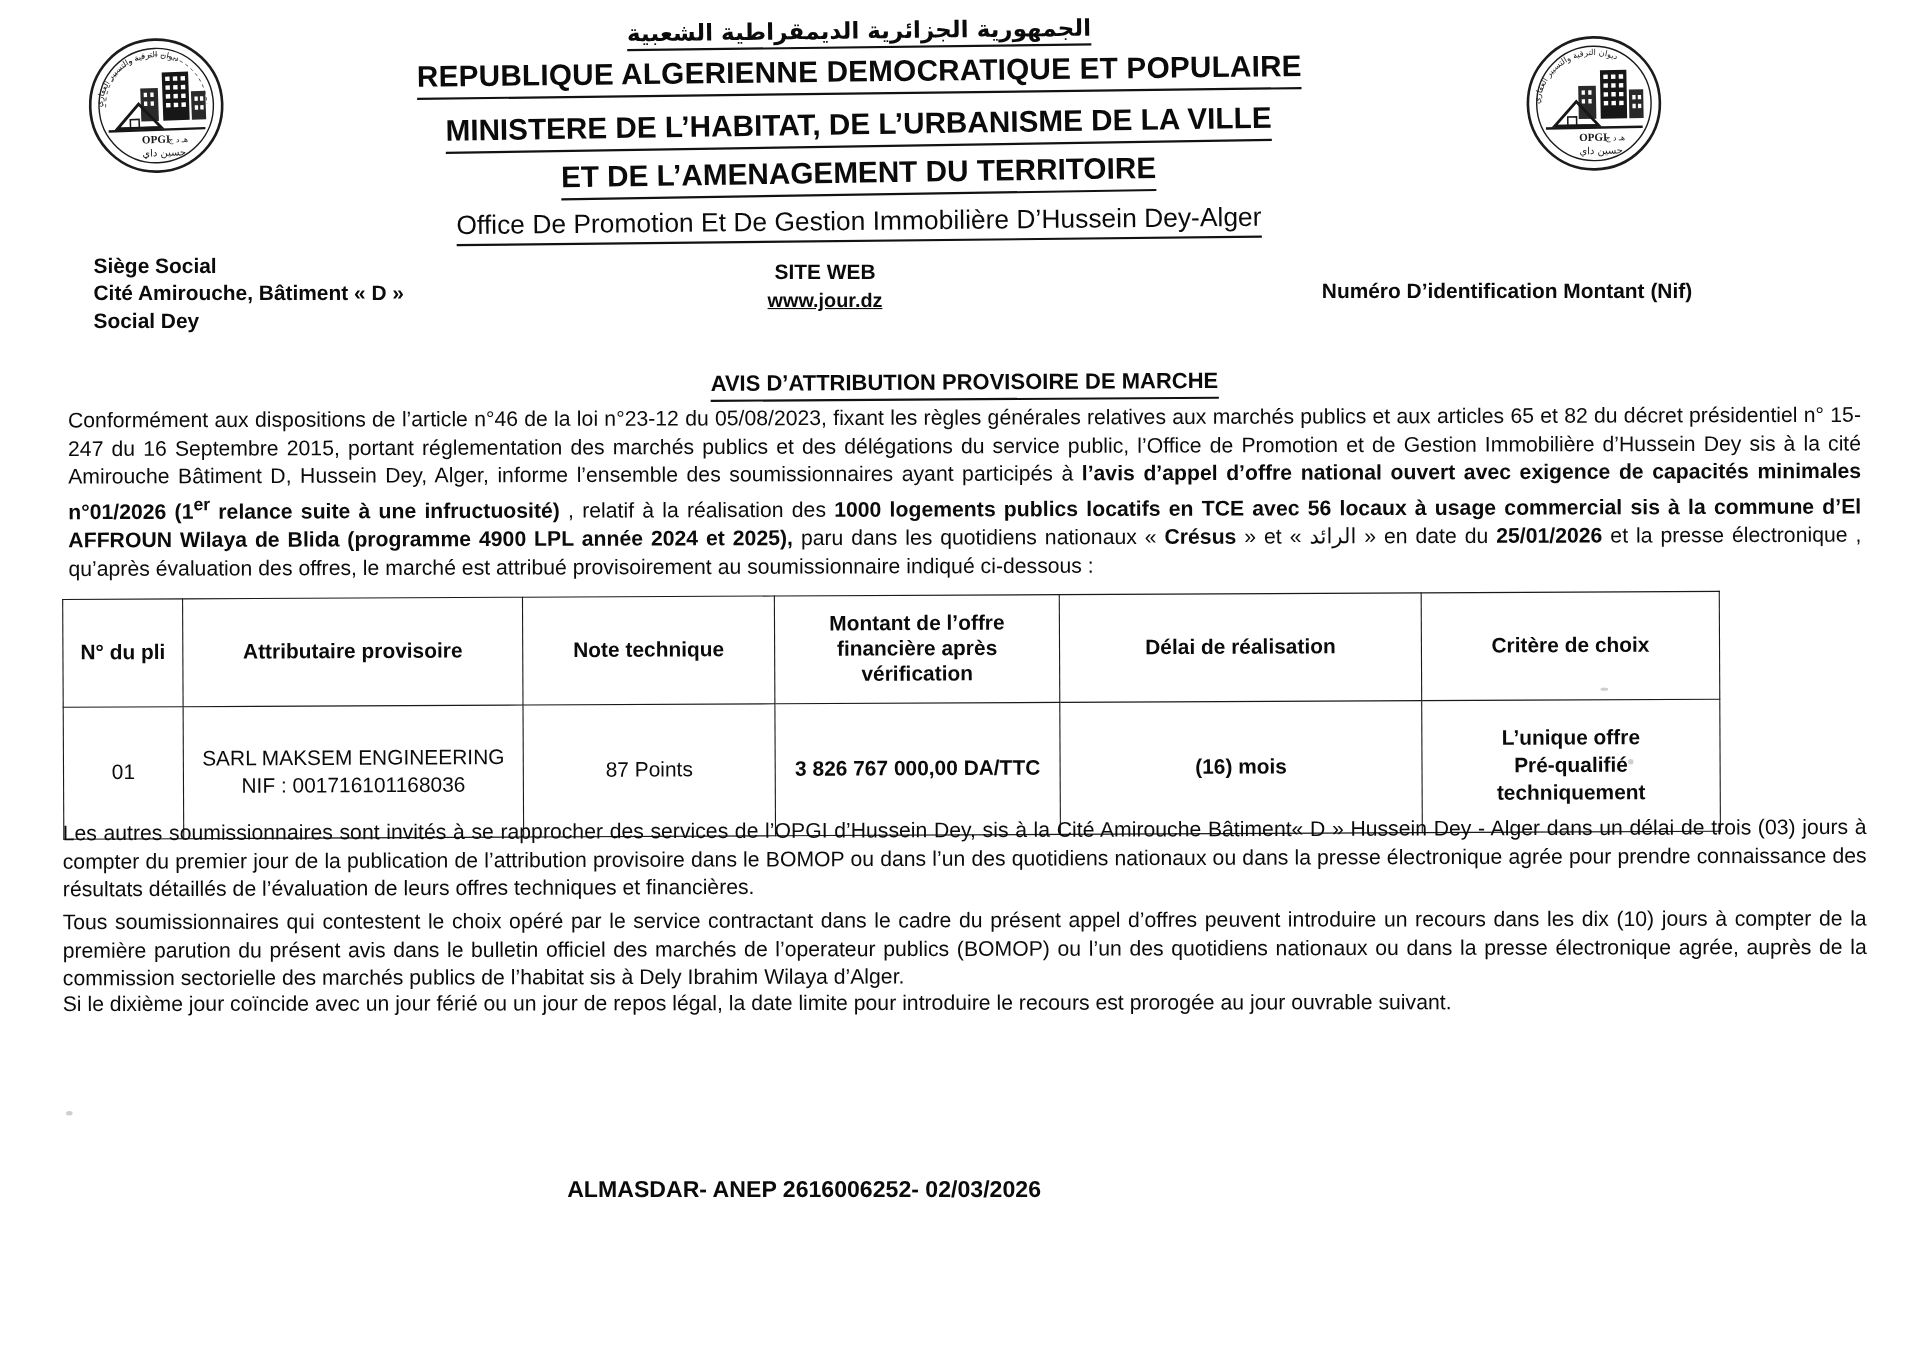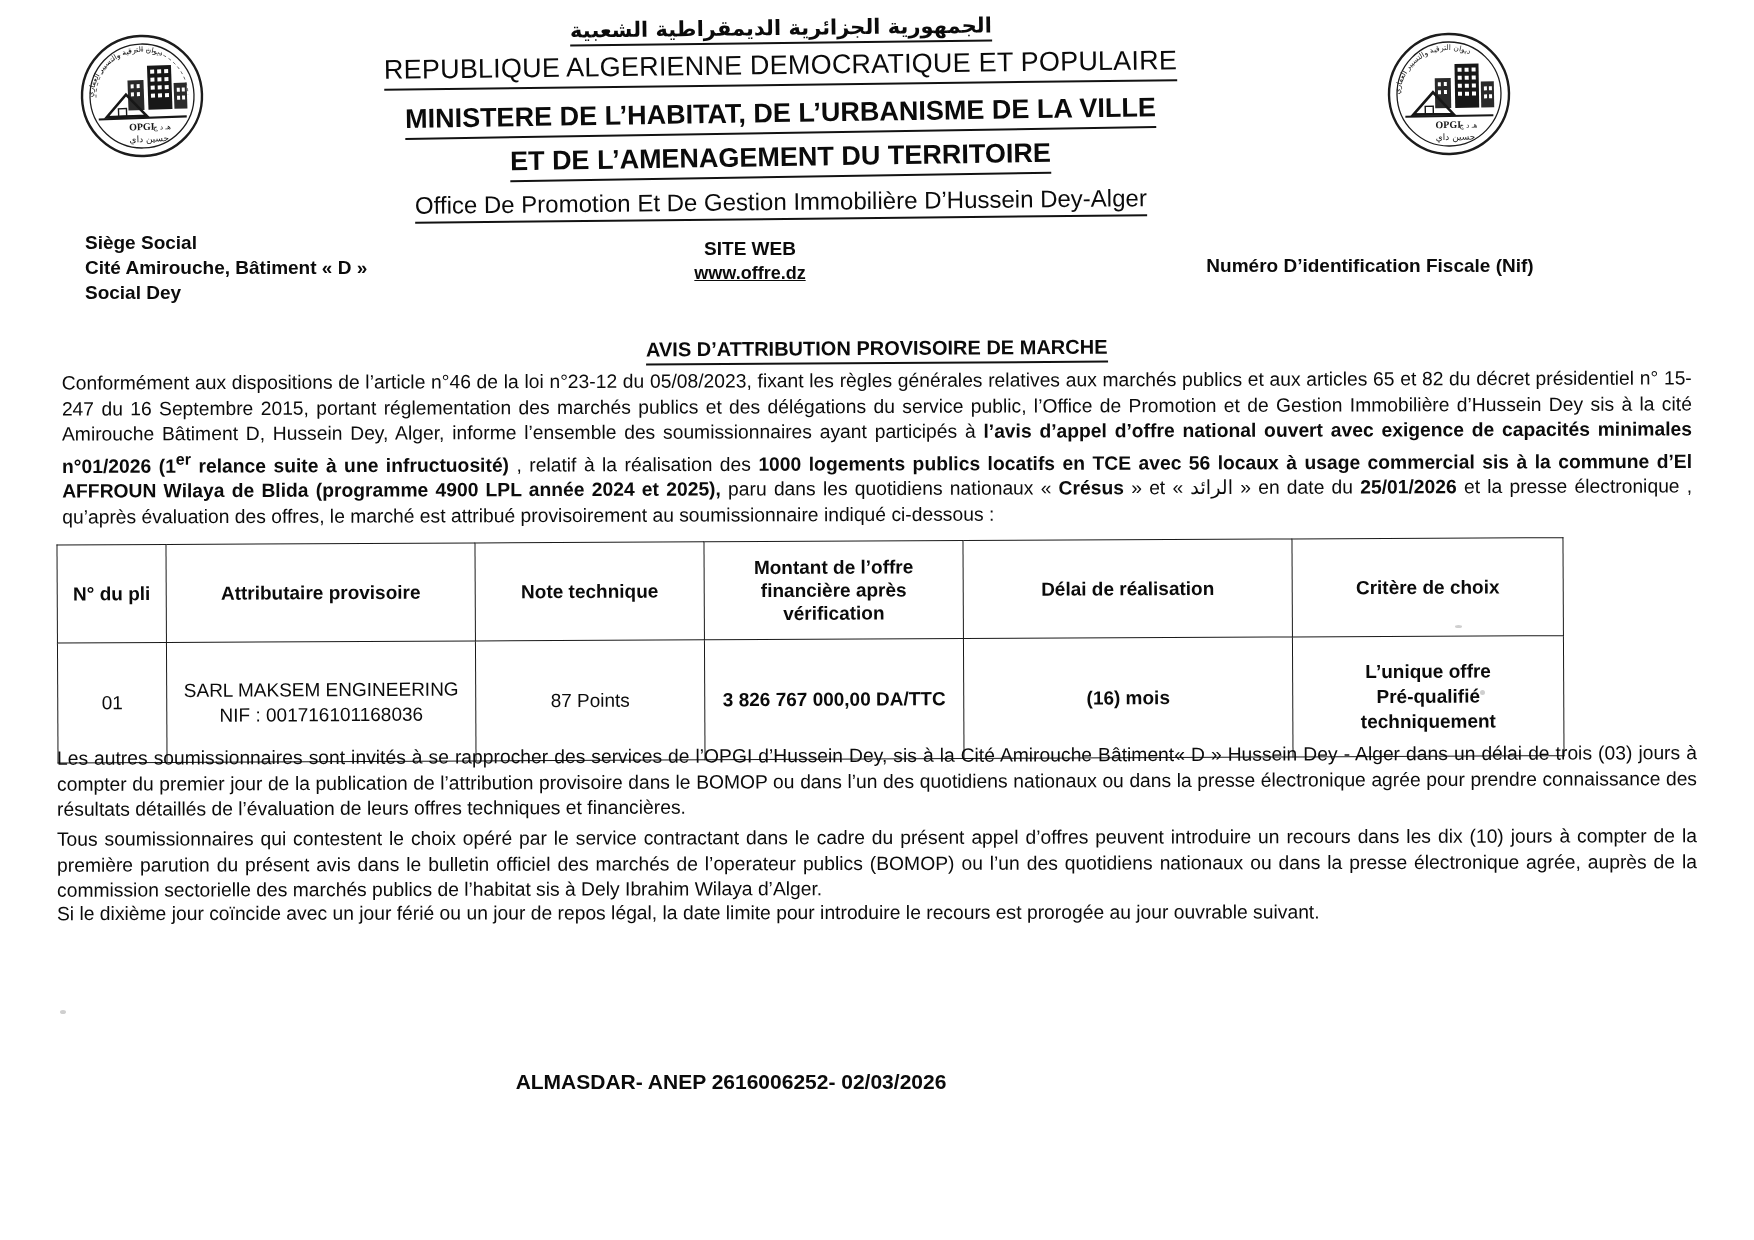--- a/index.html
+++ b/index.html
@@ -23,21 +23,21 @@
   
   .hdr{position:absolute;left:0;width:1562px;text-align:center;}
   .arabic{
     font-family:"DejaVu Sans",sans-serif;
     font-size:21px;font-weight:700;letter-spacing:1px;
     direction:rtl;
   }
   .u{border-bottom:2px solid #121212;display:inline-block;padding-bottom:2px;}
   .u2{border-bottom:2px solid #121212;display:inline-block;padding-bottom:3px;}
   .l1{top:16px;}
-  .l2{top:50px;font-size:27px;font-weight:400;letter-spacing:.2px;}
+  .l2{top:50px;font-size:27px;font-weight:700;letter-spacing:.2px;}
   .l3{top:98px;font-size:27px;font-weight:700;}
   .l4{top:142px;font-size:27px;font-weight:700;}
   .l5{top:188px;font-size:24px;font-weight:400;}
 
   .skewA{display:inline-block;transform:rotate(-0.7deg);}
   .skewB{display:inline-block;transform:rotate(-0.9deg);}
   .skewC{display:inline-block;transform:rotate(-0.6deg);}
 
   
   .addr{position:absolute;left:85px;top:230px;font-size:19px;line-height:25px;font-weight:600;}
@@ -209,25 +209,25 @@
   </div>
 
   <div class="addr">
     <div>Siège Social</div>
     <div>Cité Amirouche, Bâtiment « D »</div>
     <div>Social Dey</div>
   </div>
 
   <div class="siteweb">
     <div class="t">SITE WEB</div>
-    <div class="w">www.offre.dz</div>
+    <div class="w">www.jour.dz</div>
   </div>
 
   <div class="nif">
-    <div class="t">Numéro D’identification Fiscale (Nif)</div>
+    <div class="t">Numéro D’identification Montant (Nif)</div>
   </div>
 
   <div class="avis">
     <span>AVIS D’ATTRIBUTION PROVISOIRE DE MARCHE</span>
   </div>
 
   <div class="body1">
     <span>Conformément aux dispositions de l’article n°46 de la loi n°23-12 du 05/08/2023, fixant les règles générales relatives aux marchés publics et aux articles 65 et 82 du décret présidentiel n° 15-247 du 16 Septembre 2015, portant réglementation des marchés publics et des délégations du service public, l’Office de Promotion et de Gestion Immobilière d’Hussein Dey sis à la cité Amirouche Bâtiment D, Hussein Dey, Alger, informe l’ensemble des soumissionnaires ayant participés à </span><b>l’avis d’appel d’offre national ouvert avec exigence de capacités minimales n°01/2026 (1</b><b><sup>er</sup></b><b> relance suite à une infructuosité)</b><span> , relatif à la réalisation des </span><b>1000 logements publics locatifs en TCE avec 56 locaux à usage commercial sis à la commune d’El AFFROUN Wilaya de Blida (programme 4900 LPL année 2024 et 2025),</b><span> paru dans les quotidiens nationaux « </span><b>Crésus</b><span> » et « </span><span class="ar">الرائد</span><span> » en date du </span><b>25/01/2026</b><span> et la presse électronique , qu’après évaluation des offres, le marché est attribué provisoirement au soumissionnaire indiqué ci-dessous :</span>
   </div>
 

